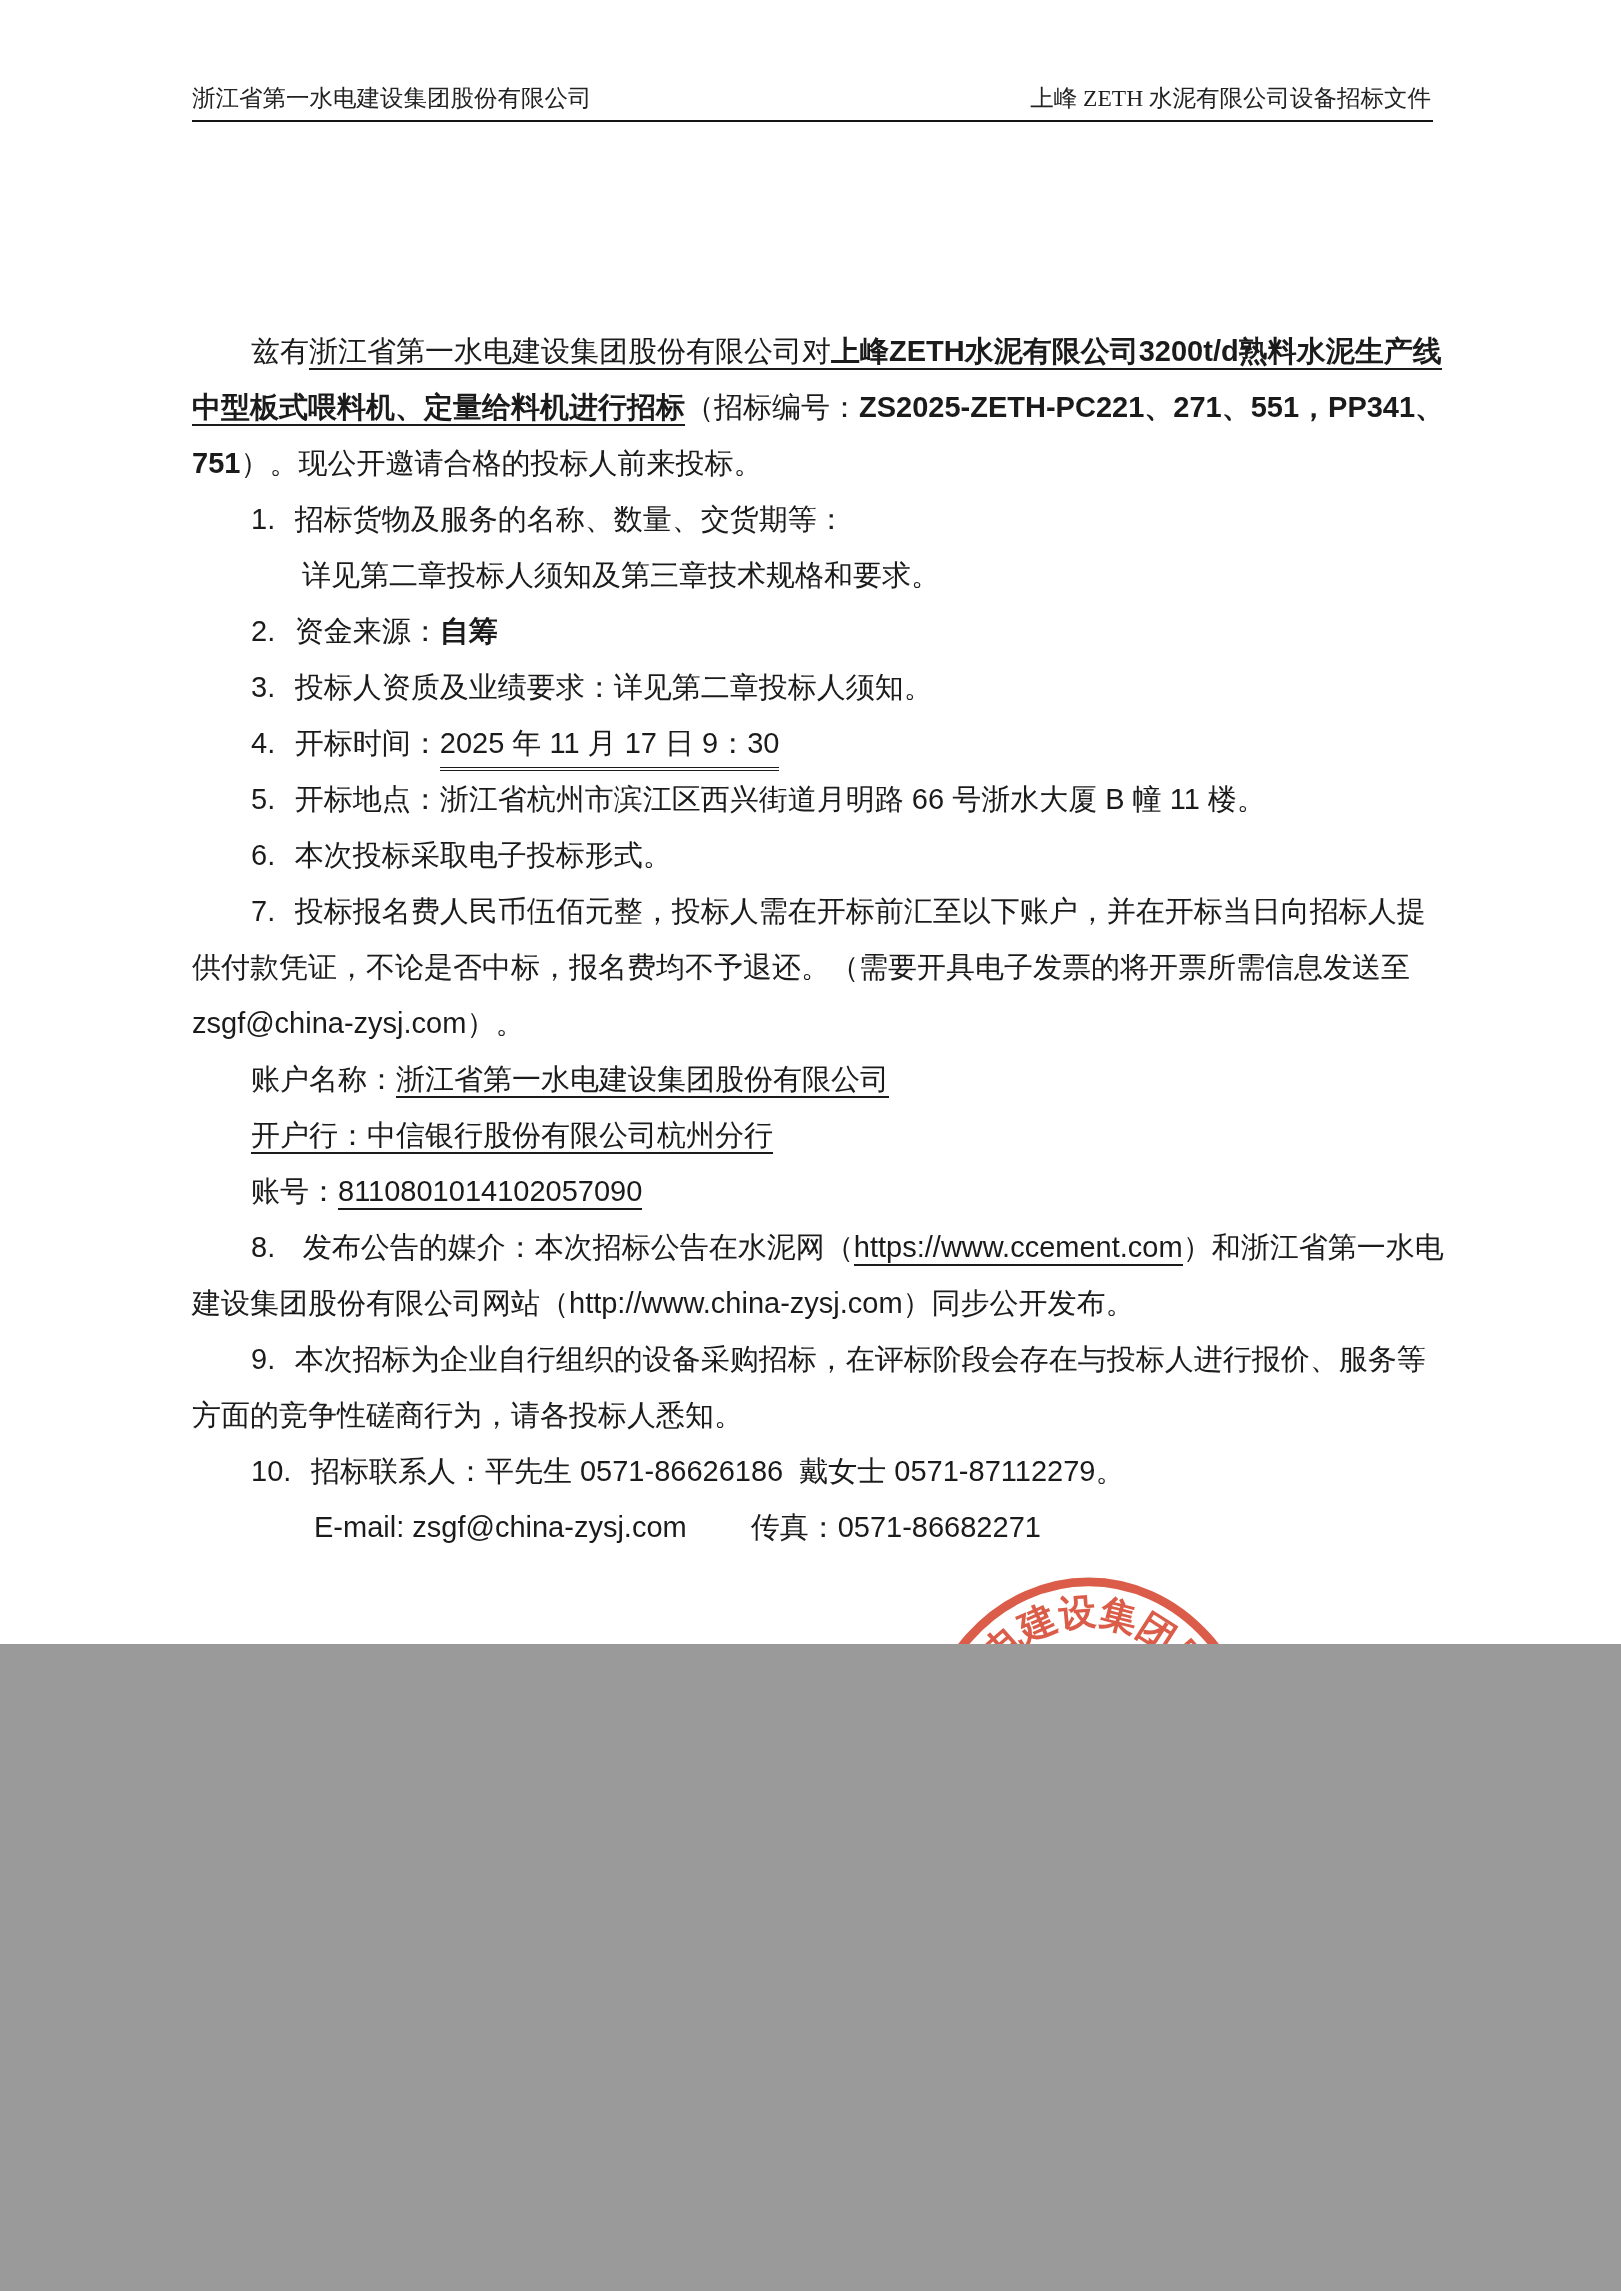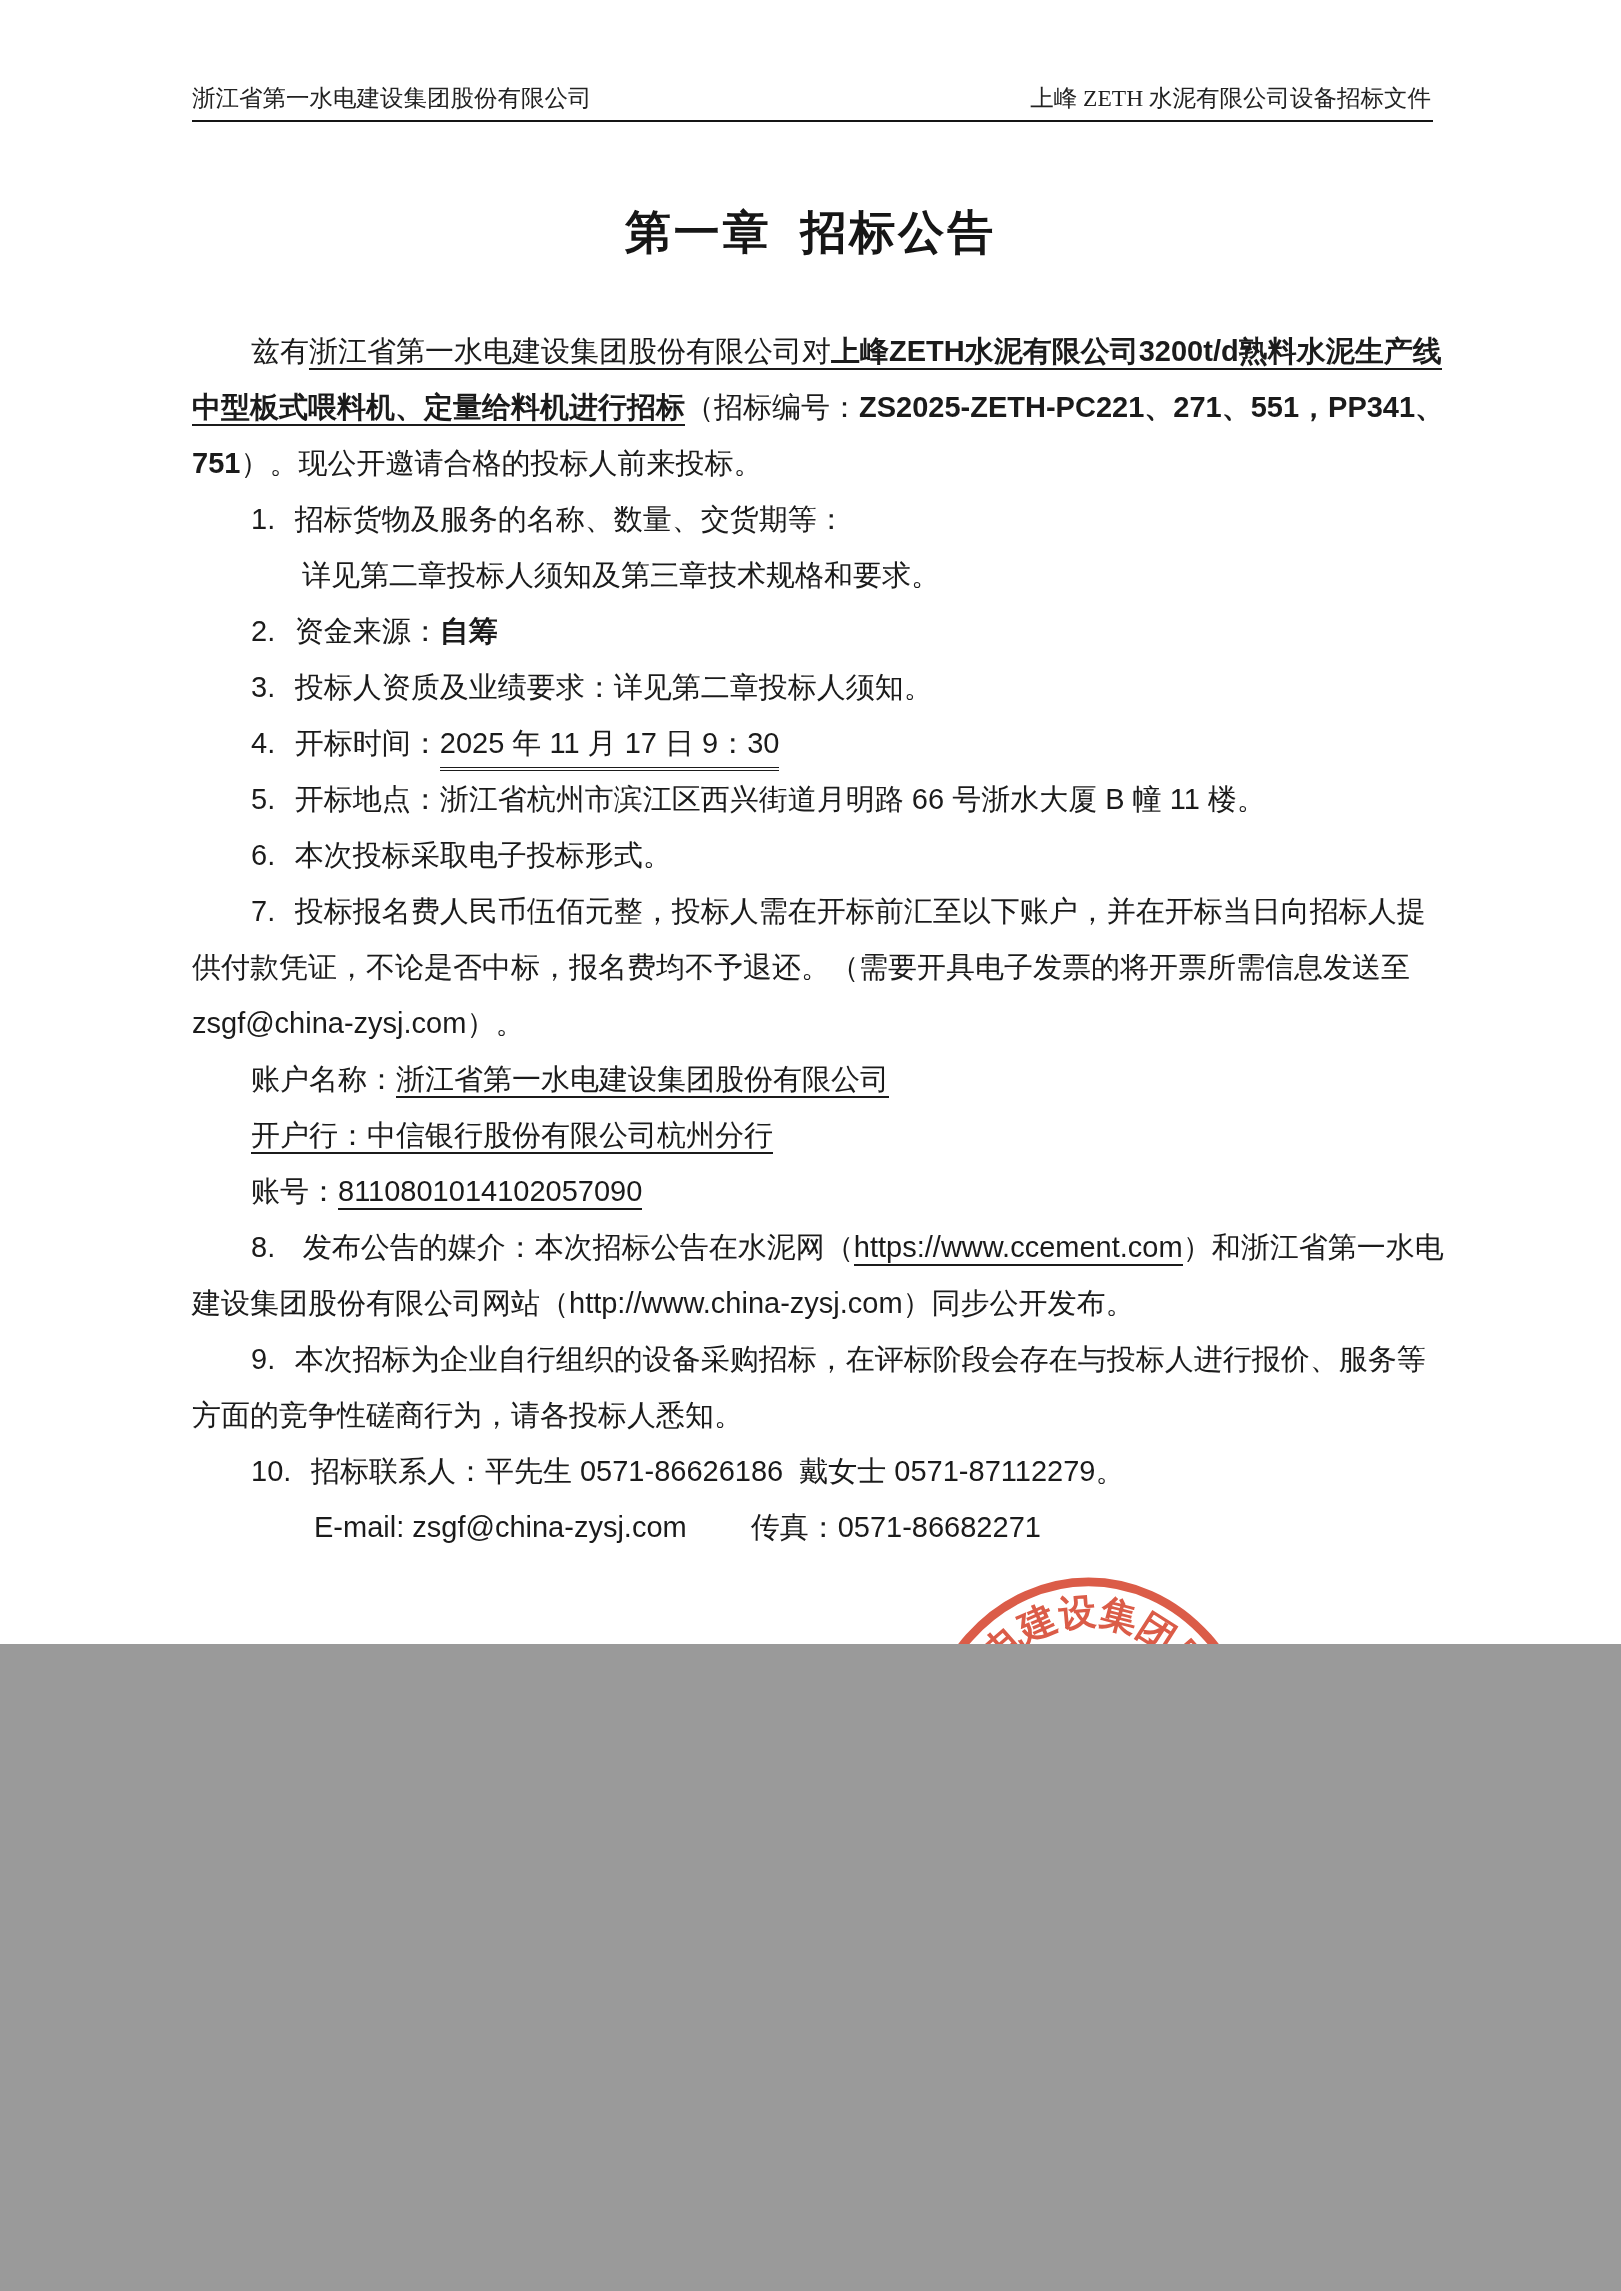--- a/index.html
+++ b/index.html
@@ -69,21 +69,20 @@
 </style>
 </head>
 <body>
 
 <div class="page">
 
   <span class="hdr-l">浙江省第一水电建设集团股份有限公司</span>
   <span class="hdr-r">上峰 ZETH 水泥有限公司设备招标文件</span>
   <div class="hdr-rule"></div>
 
-  <h1 class="title">第一章  招标公告</h1>
 
   <div class="body">
 
     <p class="para"><span>兹有</span><span class="u">浙江省第一水电建设集团股份有限公司</span><span class="u">对</span><span class="b u">上峰ZETH水泥有限公司3200t/d熟料水泥生产线中型板式喂料机、定量给料机进行招标</span><span>（招标编号：</span><span class="b">ZS2025-ZETH-PC221、271、551，PP341、751</span><span>）。</span><span>现公开邀请合格的投标人前来投标。</span></p>
 
     <p class="para"><span class="num">1.</span><span>招标货物及服务的名称、数量、交货期等：</span></p>
 
     <p class="para sub1"><span>详见第二章投标人须知及第三章技术规格和要求。</span></p>
 
     <p class="para"><span class="num">2.</span><span>资金来源：</span><span class="b">自筹</span></p>

